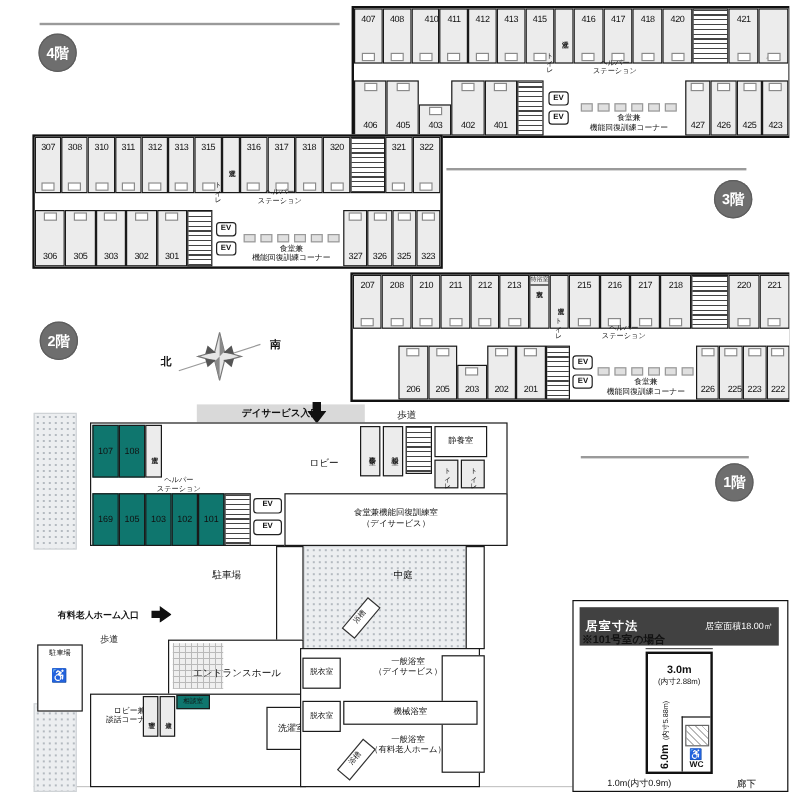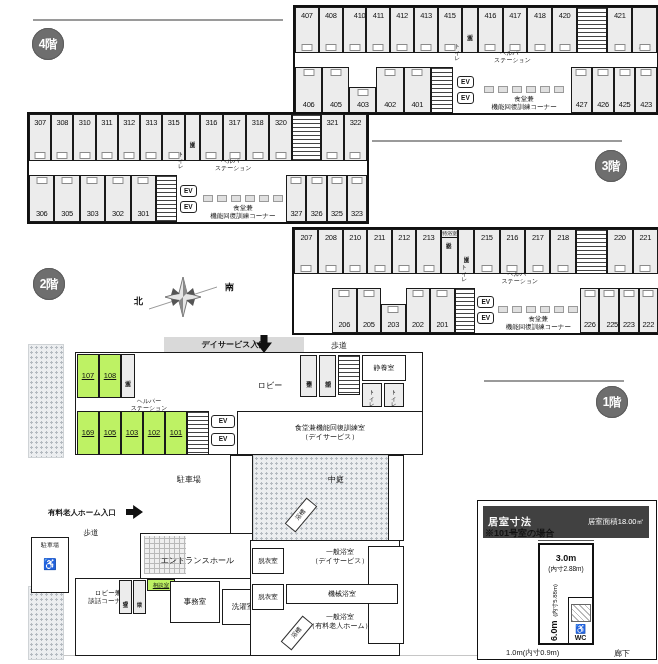--- a/index.html
+++ b/index.html
@@ -37,21 +37,21 @@
   .cell.openc{display:flex;flex-direction:column;align-items:center;justify-content:flex-end;padding-bottom:2px;}
   .dtxt{font-size:6.5px;line-height:1.25;text-align:center;white-space:pre-line;}
   .tbls{display:flex;gap:4px;margin-bottom:2px;}
   .tbls i{width:8px;height:5px;border:1px solid #9a9a9a;background:#e0e0e0;display:block;}
   .toilet-label{position:absolute;writing-mode:vertical-rl;text-orientation:upright;font-size:5.5px;
                 top:-13px;line-height:1;}
   .helper-label{position:absolute;font-size:6px;line-height:1.15;text-align:center;white-space:pre-line;top:-3px;}
   
   .area{position:absolute;box-sizing:border-box;display:flex;align-items:center;justify-content:center;
         font-size:7px;line-height:1.25;text-align:center;white-space:pre-line;}
-  .area.room{background:#bef264;border:1.2px solid #1a1a1a;text-decoration:underline;}
+  .area.room{background:#0f766e;border:1.2px solid #1a1a1a;}
   .area.hall{background:#fff;border:1.6px solid #1a1a1a;}
   .area.vroom{background:#ececec;border:1.2px solid #1a1a1a;writing-mode:vertical-rl;text-orientation:upright;}
   .area.open{background:transparent;}
   .area.b{font-weight:bold;}
   .area.tex{background-color:#eceef0;background-image:radial-gradient(#b4bac0 1px,transparent 1.3px);
             background-size:5px 5px;border:1px solid #cfd3d6;}
   .area.grid{background-image:repeating-linear-gradient(0deg,#b9b9b9 0 1px,transparent 1px 5px),
              repeating-linear-gradient(90deg,#b9b9b9 0 1px,transparent 1px 5px);background-color:#efefef;}
   .area.band{background:#d9d9d9;font-weight:bold;}
   .area.stair{border:1.2px solid #1a1a1a;background:repeating-linear-gradient(180deg,#444 0 1px,#fff 1px 4px);}
@@ -515,21 +515,20 @@
       <div class="area open" style="left: 38px; top: 556px; width: 24px; height: 18px; font-size: 11px;">♿</div>
       <div class="area hall" style="left: 140px; top: 533px; width: 113px; height: 50px;"></div>
       <div class="area grid" style="left: 144px; top: 536px; width: 42px; height: 38px;"></div>
       <div class="area open" style="left: 146px; top: 555px; width: 103px; height: 12px; font-size: 8px;">エントランスホール</div>
       <div class="area hall" style="left: 75px; top: 578px; width: 180px; height: 78px;"></div>
       <div class="area open" style="left: 77px; top: 587px; width: 62px; height: 20px; font-size: 6.5px;">ロビー兼
 談話コーナー</div>
       <div class="area vroom" style="left: 119px; top: 580px; width: 13px; height: 34px; font-size: 5.5px;">管理室</div>
       <div class="area vroom" style="left: 133px; top: 580px; width: 13px; height: 34px; font-size: 5.5px;">健康</div>
       <div class="area room" style="left: 147px; top: 579px; width: 28px; height: 12px; font-size: 5.5px;">相談室</div>
-      <div class="area hall" style="left: 170px; top: 581px; width: 50px; height: 42px; font-size: 7.5px;">事務室</div>
       <div class="area hall" style="left: 222px; top: 589px; width: 42px; height: 36px; font-size: 7.5px;">洗濯室</div>
       <div class="area hall" style="left: 250px; top: 540px; width: 150px; height: 116px;"></div>
       <div class="area hall" style="left: 368px; top: 546px; width: 36px; height: 98px;"></div>
       <div class="area hall" style="left: 252px; top: 548px; width: 32px; height: 26px; font-size: 6.5px;">脱衣室</div>
       <div class="area open" style="left: 288px; top: 545px; width: 104px; height: 24px; font-size: 7px;">一般浴室
 （デイサービス）</div>
       <div class="area tub" style="left: 284px; top: 508px; width: 34px; height: 14px; transform: rotate(-50deg);">浴槽</div>
       <div class="area hall" style="left: 286px; top: 584px; width: 112px; height: 20px; font-size: 7px;">機械浴室</div>
       <div class="area hall" style="left: 252px; top: 584px; width: 32px; height: 26px; font-size: 6.5px;">脱衣室</div>
       <div class="area open" style="left: 286px; top: 610px; width: 108px; height: 24px; font-size: 7px;">一般浴室

